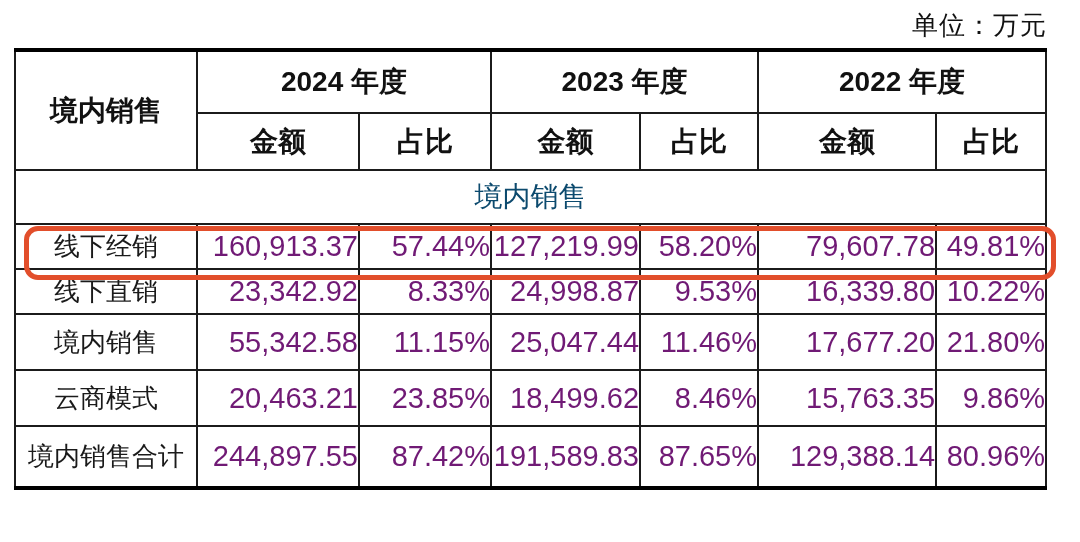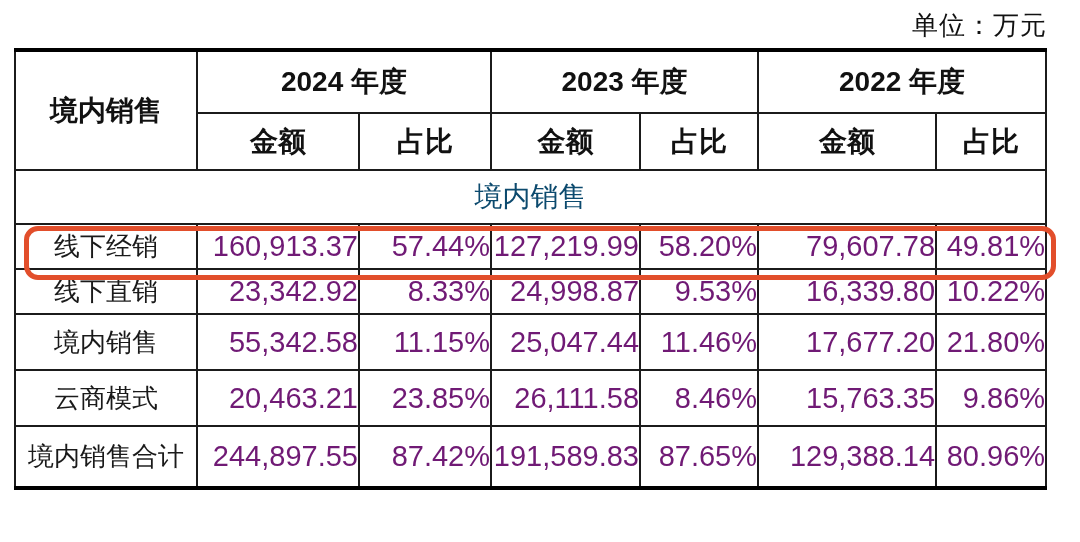--- a/index.html
+++ b/index.html
@@ -150,21 +150,21 @@
       <td class="num-td">25,047.44</td>
       <td class="num-td">11.46%</td>
       <td class="num-td">17,677.20</td>
       <td class="num-td">21.80%</td>
     </tr>
 
     <tr class="data-row-b">
       <td class="label-td">云商模式</td>
       <td class="num-td">20,463.21</td>
       <td class="num-td">23.85%</td>
-      <td class="num-td">26,111.58</td>
+      <td class="num-td">18,499.62</td>
       <td class="num-td">8.46%</td>
       <td class="num-td">15,763.35</td>
       <td class="num-td">9.86%</td>
     </tr>
 
     <tr class="total-row">
       <td class="label-td">境内销售合计</td>
       <td class="num-td">244,897.55</td>
       <td class="num-td">87.42%</td>
       <td class="num-td">191,589.83</td>

